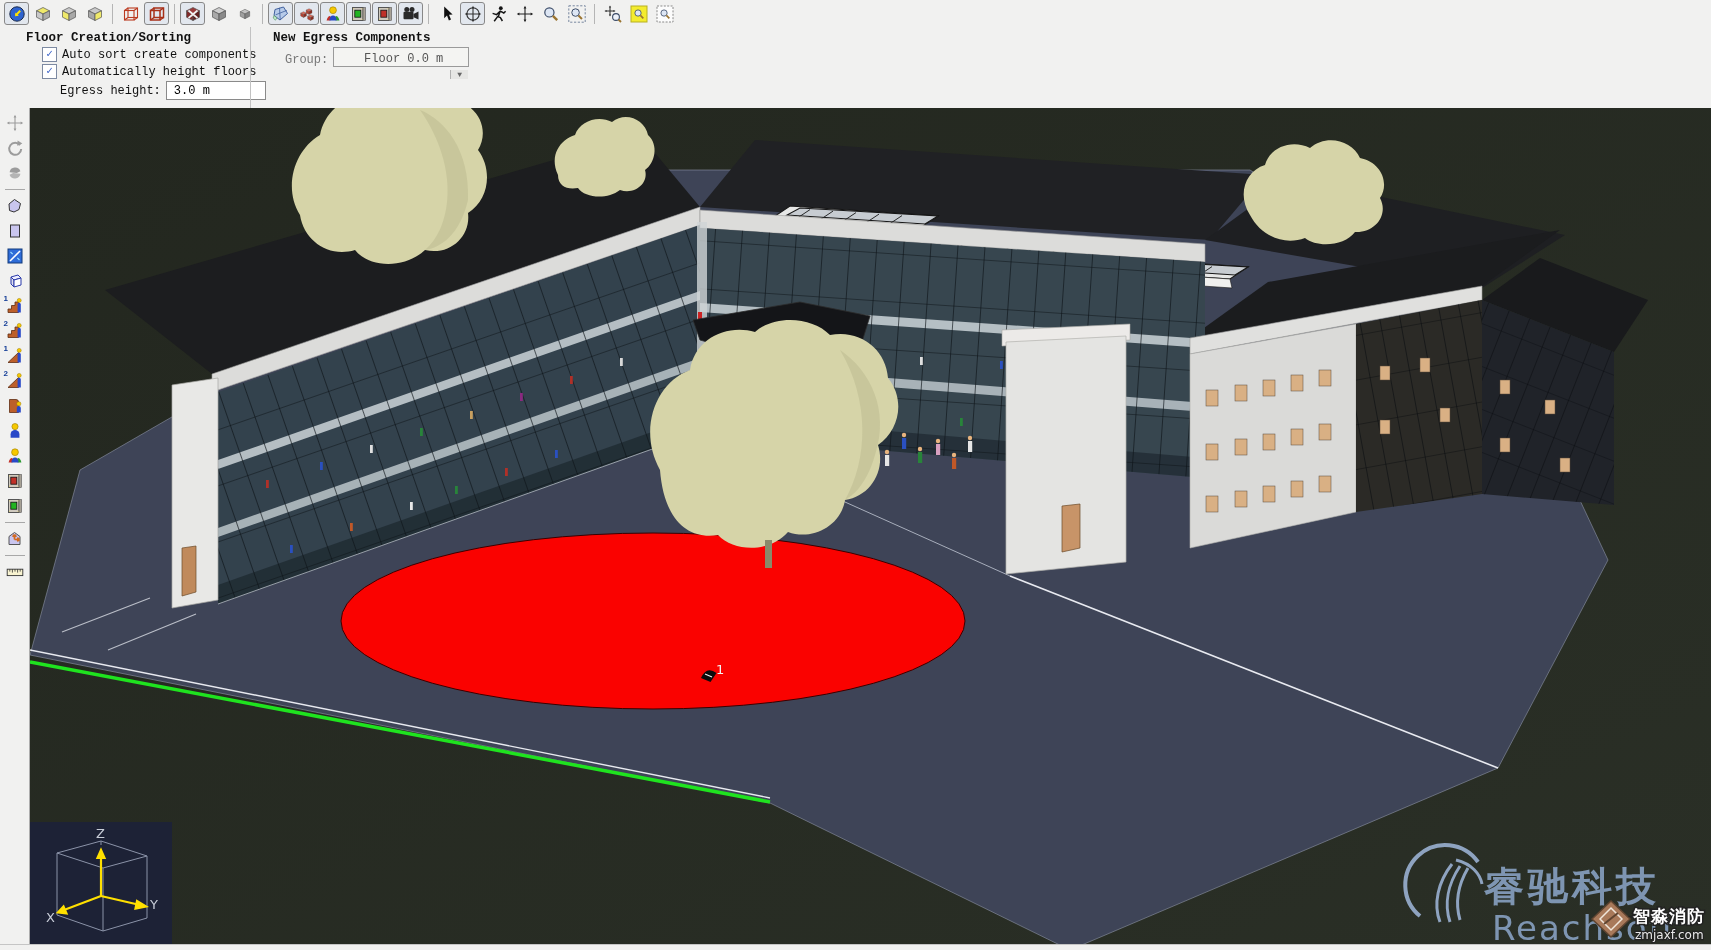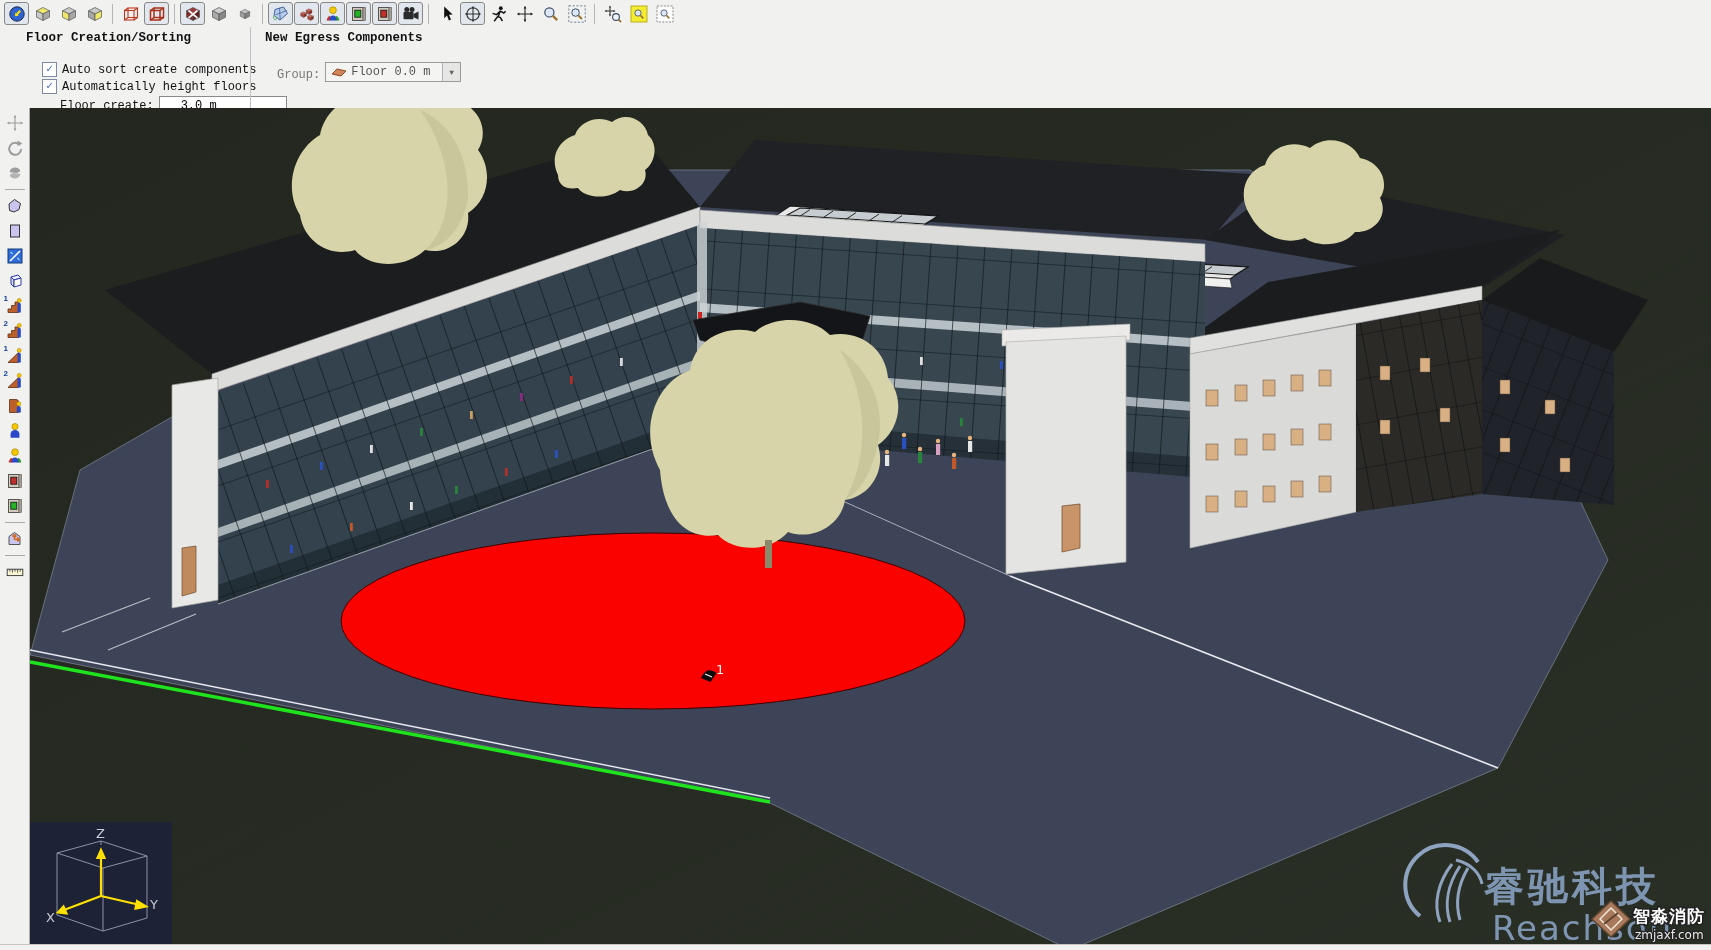--- a/index.html
+++ b/index.html
@@ -11,30 +11,30 @@
   button.tb{all:unset;box-sizing:border-box;width:25px;height:23px;display:inline-flex;align-items:center;
          justify-content:center;border:1px solid transparent;border-radius:3px;position:relative;cursor:pointer;}
   button.tb.pressed{background:#e2e7ee;border:1px solid #888;}
   .tb-div{width:1px;height:20px;background:#b5b5b5;margin:0 4px;flex:none;}
   .ibadge{position:absolute;top:-1px;left:1px;font:bold 8px "Liberation Sans",sans-serif;color:#123c96;}
   
   .panelrow{position:absolute;top:27px;left:0;right:0;height:81px;background:#f1f1f0;
             border-bottom:1px solid #8f8f8f;font-size:12px;color:#111;}
   .pgroup{position:absolute;top:0;bottom:0;}
   .pg-floor{left:20px;width:226px;}
-  .pg-egress{left:250px;width:230px;border-left:1px solid #c2c2c2;padding-left:8px;}
-  .ptitle{font-weight:bold;font-size:12.5px;margin:4px 0 17px 6px;white-space:nowrap;}
+  .pg-egress{left:250px;width:230px;border-left:1px solid #c2c2c2;padding-left:16px;}
+  .ptitle{font-weight:bold;font-size:12.5px;margin:4px 0 2px 6px;white-space:nowrap;}
   .prow{display:flex;align-items:center;gap:5px;margin:2px 0 2px 22px;white-space:nowrap;}
   .cb{width:13px;height:13px;border:1px solid #7d8aa2;background:#fff;display:inline-flex;
       align-items:center;justify-content:center;font-size:11px;line-height:11px;color:#3a62c8;flex:none;}
   .fhrow{margin-left:40px;}
   input.fh{width:84px;height:15px;border:1px solid #8a8a8a;font:12px "Liberation Mono",monospace;
-           padding:1px 21px;background:#fff;}
+           padding:1px 7px;background:#fff;}
   .dd{width:136px;height:20px;border:1px solid #9a9a9a;background:#f4f4f2;display:flex;
-      align-items:center;gap:4px;padding-left:5px;box-sizing:border-box;color:#555;}
+      align-items:center;gap:4px;padding-left:5px;box-sizing:border-box;color:#555;flex-direction:column;}
   .dd-label{color:#777;}
   .dd-arrow{margin-left:auto;width:17px;height:100%;border-left:1px solid #b0b0b0;background:#e6e6e4;
             display:flex;align-items:center;justify-content:center;font-size:8px;color:#666;cursor:pointer;}
   
   .sidebar{position:absolute;top:108px;left:0;width:30px;bottom:5px;background:#f1f1f0;
            border-right:1px solid #adadad;display:flex;flex-direction:column;align-items:center;
            padding-top:3px;gap:1px;box-sizing:border-box;}
   button.sb{all:unset;box-sizing:border-box;width:26px;height:24px;display:inline-flex;align-items:center;
          justify-content:center;border:1px solid transparent;border-radius:3px;position:relative;cursor:pointer;flex:none;}
   .sb-div{width:20px;height:1px;background:#a8a8a8;margin:3px 0;flex:none;}
@@ -270,21 +270,21 @@
       <div class="ptitle">Floor Creation/Sorting</div>
       <div class="prow">
         <span class="cb">✓</span>
         <span>Auto sort create components</span>
       </div>
       <div class="prow">
         <span class="cb">✓</span>
         <span>Automatically height floors</span>
       </div>
       <div class="prow fhrow">
-        <span>Floor create:</span>
+        <span>Egress height:</span>
         <input class="fh" value="3.0 m" style="">
       </div>
     </div>
     <div class="pgroup pg-egress">
       <div class="ptitle">New Egress Components</div>
       <div class="prow" style="margin-left:18px;align-items:flex-end;">
         <span class="dd-label">Group:</span>
         <div class="dd">
           <svg width="16" height="12" viewBox="0 0 16 12">
             <polygon points="1,8 6,3 15,5 10,10" fill="#d4845c" stroke="#8a4a28" stroke-width="1"></polygon>

